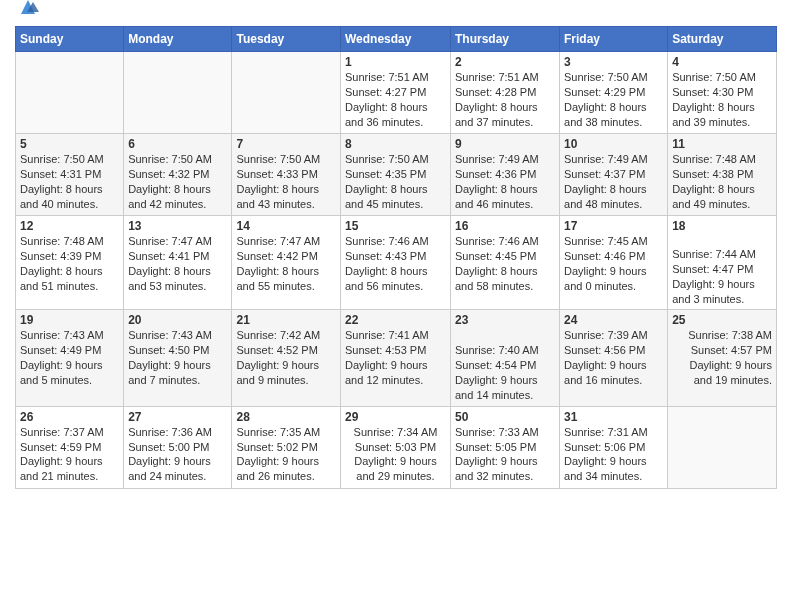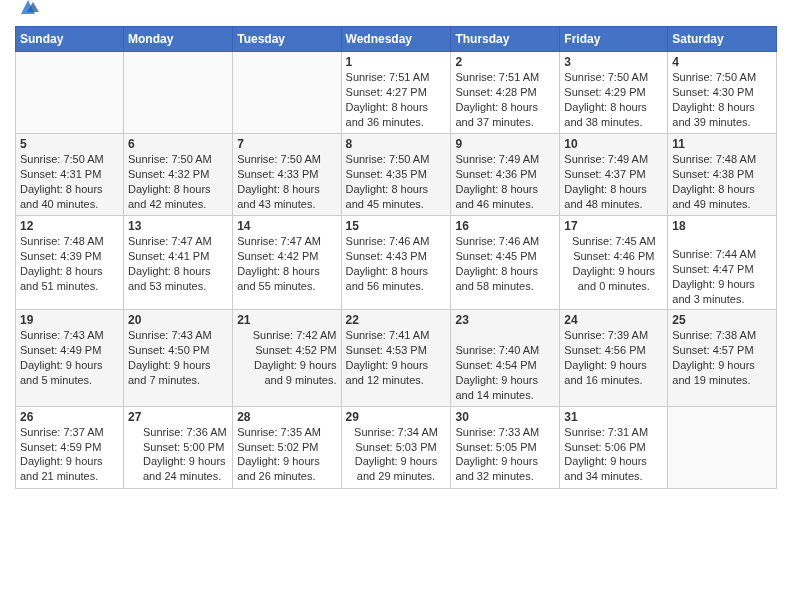--- a/index.html
+++ b/index.html
@@ -242,21 +242,21 @@
           </td>
           <td>
             <span class="day-num">16</span>
             <div class="day-info" style="white-space: pre-line;">Sunrise: 7:46 AM
 Sunset: 4:45 PM
 Daylight: 8 hours
 and 58 minutes.</div>
           </td>
           <td>
             <span class="day-num">17</span>
-            <div class="day-info" style="white-space: pre-line; text-align: center;">Sunrise: 7:45 AM
+            <div class="day-info" style="white-space: pre-line;">Sunrise: 7:45 AM
 Sunset: 4:46 PM
 Daylight: 9 hours
 and 0 minutes.</div>
           </td>
           <td>
             <span class="day-num">18</span>
             <div class="day-info" style="white-space: pre-line; margin-top: 14px;">Sunrise: 7:44 AM
 Sunset: 4:47 PM
 Daylight: 9 hours
 and 3 minutes.</div>
@@ -272,21 +272,21 @@
           </td>
           <td>
             <span class="day-num">20</span>
             <div class="day-info" style="white-space: pre-line;">Sunrise: 7:43 AM
 Sunset: 4:50 PM
 Daylight: 9 hours
 and 7 minutes.</div>
           </td>
           <td>
             <span class="day-num">21</span>
-            <div class="day-info" style="white-space: pre-line; text-align: right;">Sunrise: 7:42 AM
+            <div class="day-info" style="white-space: pre-line;">Sunrise: 7:42 AM
 Sunset: 4:52 PM
 Daylight: 9 hours
 and 9 minutes.</div>
           </td>
           <td>
             <span class="day-num">22</span>
             <div class="day-info" style="white-space: pre-line;">Sunrise: 7:41 AM
 Sunset: 4:53 PM
 Daylight: 9 hours
 and 12 minutes.</div>
@@ -300,57 +300,57 @@
           </td>
           <td>
             <span class="day-num">24</span>
             <div class="day-info" style="white-space: pre-line;">Sunrise: 7:39 AM
 Sunset: 4:56 PM
 Daylight: 9 hours
 and 16 minutes.</div>
           </td>
           <td>
             <span class="day-num">25</span>
-            <div class="day-info" style="white-space: pre-line;">Sunrise: 7:38 AM
+            <div class="day-info" style="white-space: pre-line; text-align: right;">Sunrise: 7:38 AM
 Sunset: 4:57 PM
 Daylight: 9 hours
 and 19 minutes.</div>
           </td>
         </tr>
         <tr>
           <td>
             <span class="day-num">26</span>
             <div class="day-info" style="white-space: pre-line;">Sunrise: 7:37 AM
 Sunset: 4:59 PM
 Daylight: 9 hours
 and 21 minutes.</div>
           </td>
           <td>
             <span class="day-num">27</span>
-            <div class="day-info" style="white-space: pre-line; margin-left: 15px;">Sunrise: 7:36 AM
+            <div class="day-info" style="white-space: pre-line;">Sunrise: 7:36 AM
 Sunset: 5:00 PM
 Daylight: 9 hours
 and 24 minutes.</div>
           </td>
           <td>
             <span class="day-num">28</span>
             <div class="day-info" style="white-space: pre-line;">Sunrise: 7:35 AM
 Sunset: 5:02 PM
 Daylight: 9 hours
 and 26 minutes.</div>
           </td>
           <td>
             <span class="day-num">29</span>
             <div class="day-info" style="white-space: pre-line; text-align: center;">Sunrise: 7:34 AM
 Sunset: 5:03 PM
 Daylight: 9 hours
 and 29 minutes.</div>
           </td>
           <td>
-            <span class="day-num">30</span>
+            <span class="day-num">50</span>
             <div class="day-info" style="white-space: pre-line;">Sunrise: 7:33 AM
 Sunset: 5:05 PM
 Daylight: 9 hours
 and 32 minutes.</div>
           </td>
           <td>
             <span class="day-num">31</span>
             <div class="day-info" style="white-space: pre-line;">Sunrise: 7:31 AM
 Sunset: 5:06 PM
 Daylight: 9 hours

